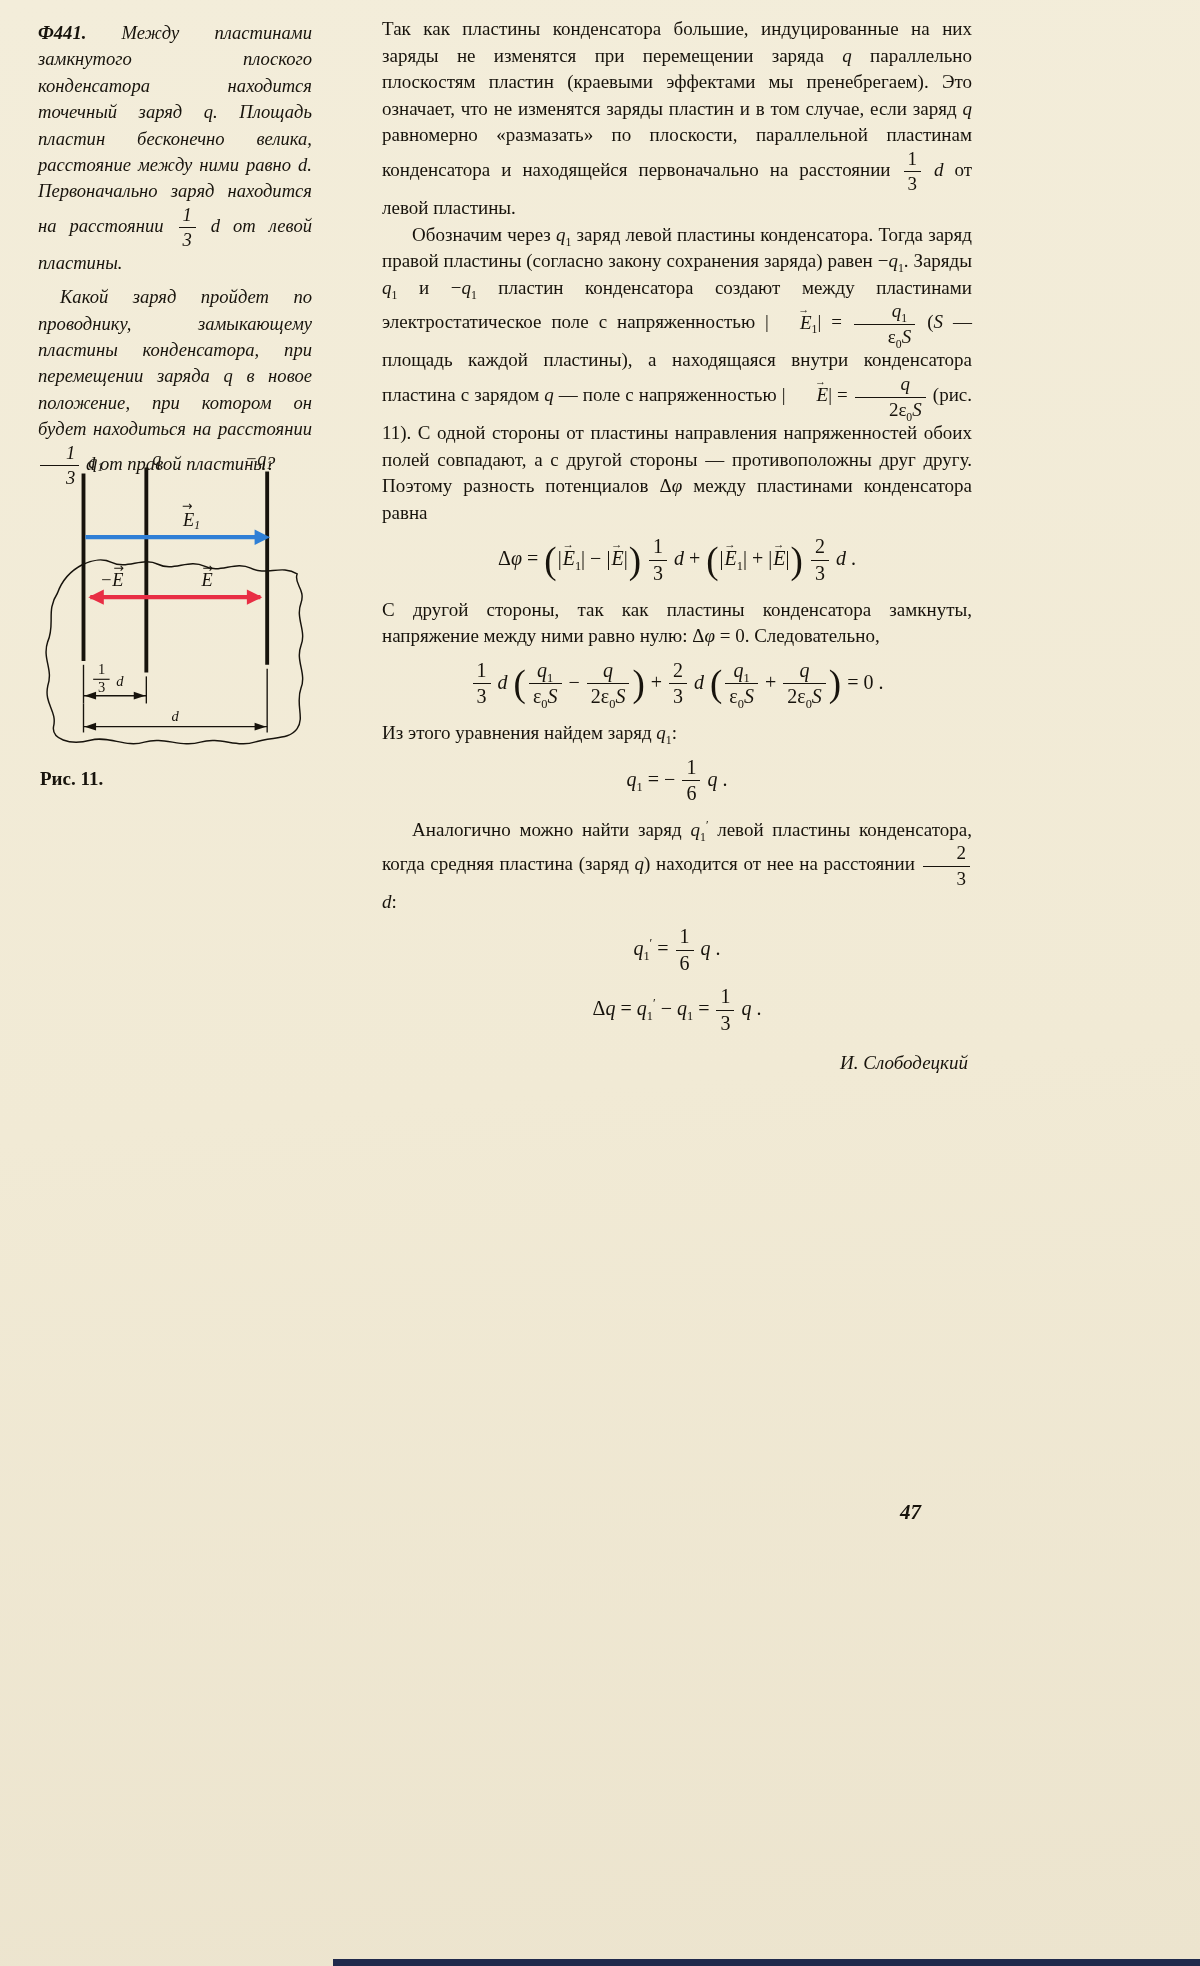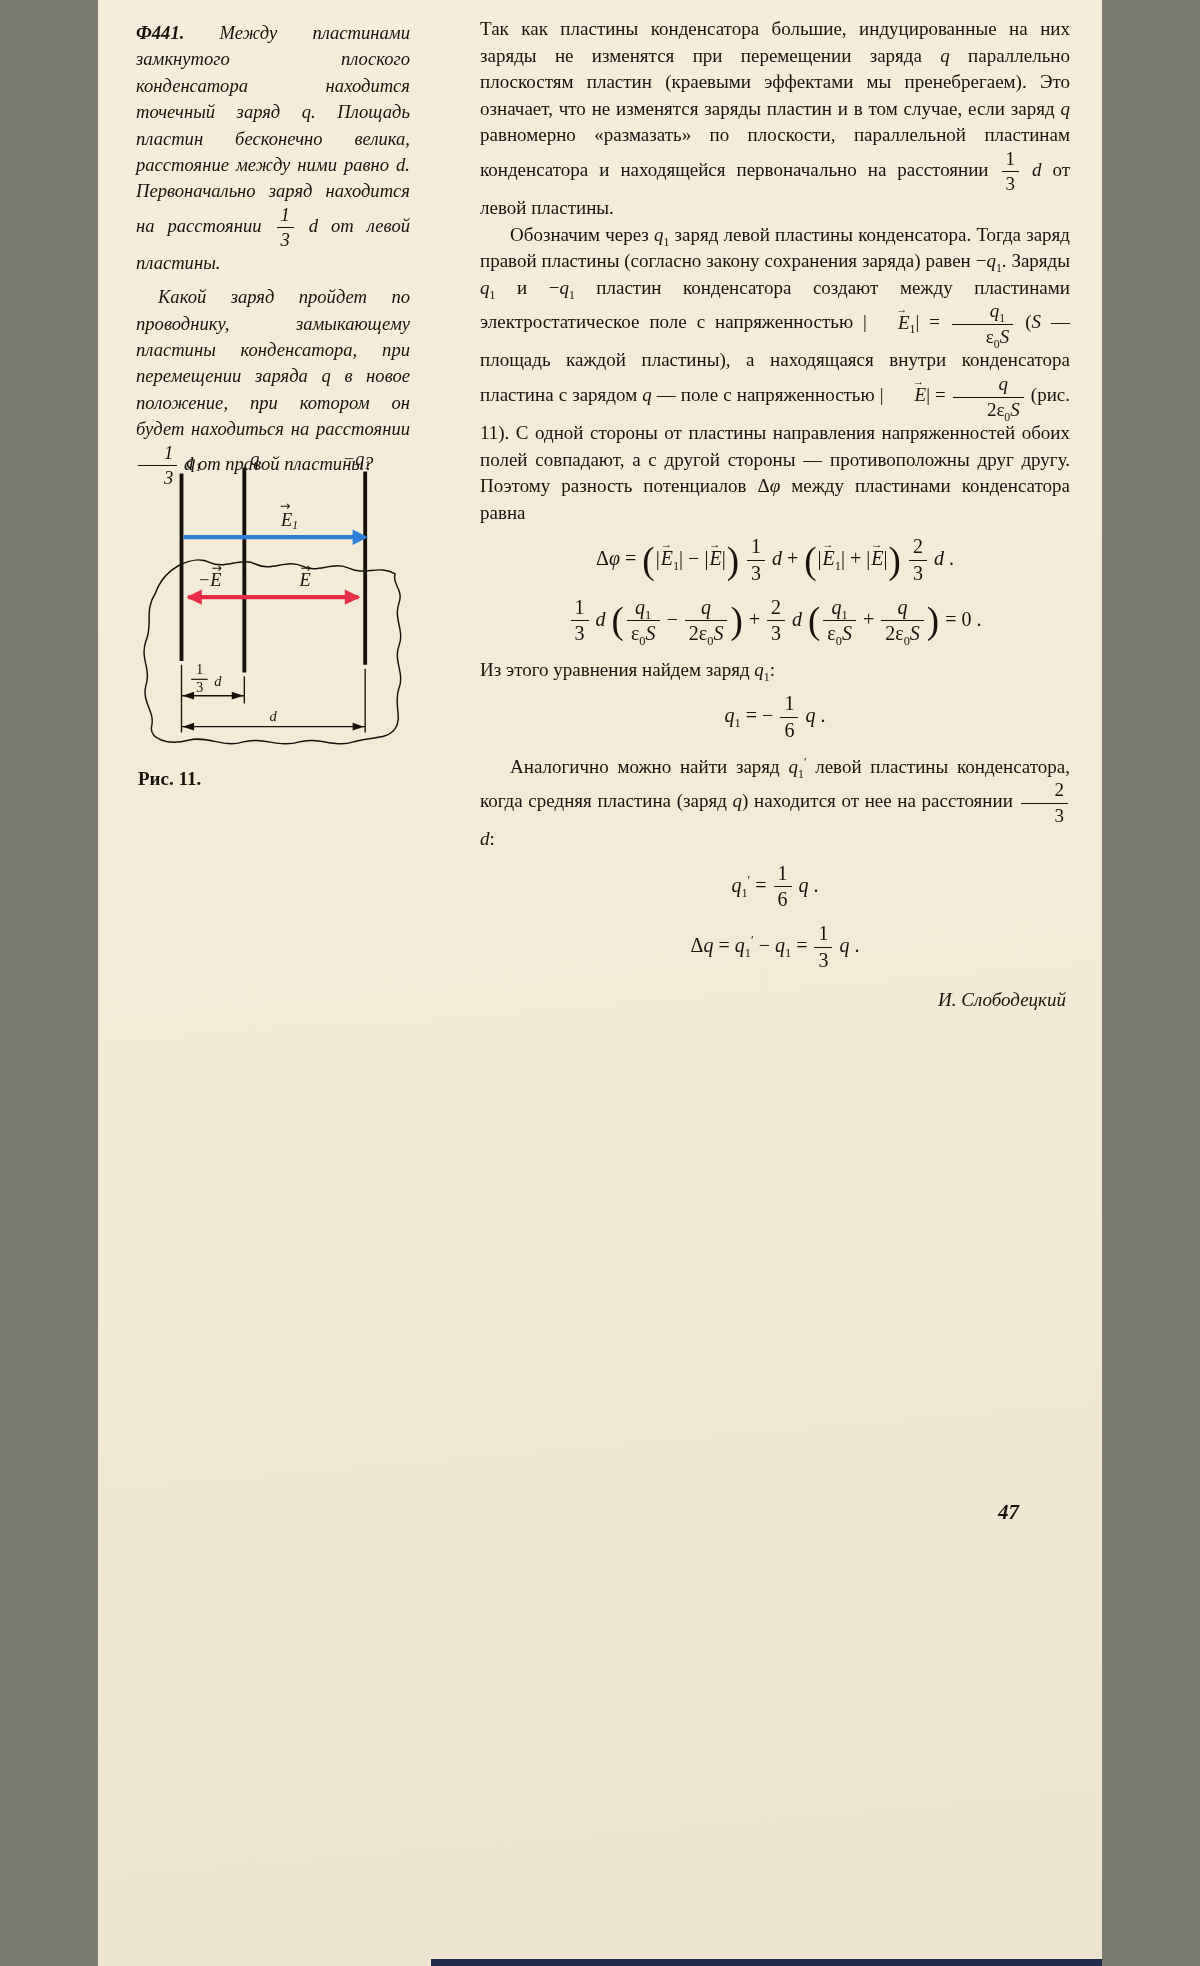--- a/index.html
+++ b/index.html
@@ -1,18 +1,18 @@
 <!DOCTYPE html>
 <html lang="ru"><head>
 <meta charset="utf-8">
 <style>
   html,body{margin:0;padding:0;}
   body{background:#7a7a72;}
   .page{
-    position:relative;width:1004px;height:1966px;margin:0 auto;
+    position:relative;width:1200px;height:1966px;margin:0 auto;
     background:linear-gradient(175deg,#f3edda 0%,#f1ead5 55%,#ece4ce 100%);
     color:#17130c;font-family:"Liberation Serif","DejaVu Serif",serif;
     overflow:hidden;
   }
   .col-left{
     position:absolute;left:38px;top:20px;width:274px;
     font-style:italic;font-size:18.6px;line-height:1.42;text-align:justify;
   }
   .col-left p{margin:0;}
   .col-left p + p{margin-top:8px;}
@@ -99,20 +99,21 @@
       <polygon points="222,282 234,286 222,290" fill="#17130c"></polygon>
       <text class="svgdim it" x="136" y="280">d</text>
     </svg>
   </figure>
   <div class="fig-caption">Рис. 11.</div>
 
   <div class="col-right">
     <p>Так как пластины конденсатора большие, индуцированные на них заряды не изменятся при перемещении заряда <span class="it">q</span> параллельно плоскостям пластин (краевыми эффектами мы пренебрегаем). Это означает, что не изменятся заряды пластин и в том случае, если заряд <span class="it">q</span> равномерно «размазать» по плоскости, параллельной пластинам конденсатора и находящейся первоначально на расстоянии <span class="frac"><span class="num">1</span><span class="den">3</span></span> <span class="it">d</span> от левой пластины.</p>
     <p class="indent">Обозначим через <span class="it">q</span><sub>1</sub> заряд левой пластины конденсатора. Тогда заряд правой пластины (согласно закону сохранения заряда) равен −<span class="it">q</span><sub>1</sub>. Заряды <span class="it">q</span><sub>1</sub> и −<span class="it">q</span><sub>1</sub> пластин конденсатора создают между пластинами электростатическое поле с напряженностью |<span class="vec">E</span><sub>1</sub>| = <span class="frac"><span class="num"><span class="it">q</span><sub>1</sub></span><span class="den">ε<sub>0</sub><span class="it">S</span></span></span> (<span class="it">S</span> — площадь каждой пластины), а находящаяся внутри конденсатора пластина с зарядом <span class="it">q</span> — поле с напряженностью |<span class="vec">E</span>| = <span class="frac"><span class="num"><span class="it">q</span></span><span class="den">2ε<sub>0</sub><span class="it">S</span></span></span> (рис. 11). С одной стороны от пластины направления напряженностей обоих полей совпадают, а с другой стороны — противоположны друг другу. Поэтому разность потенциалов Δ<span class="it">φ</span> между пластинами конденсатора равна</p>
     <div class="equation">Δ<span class="it">φ</span> = <span class="paren">(</span>|<span class="vec">E</span><sub>1</sub>| − |<span class="vec">E</span>|<span class="paren">)</span> <span class="frac"><span class="num">1</span><span class="den">3</span></span> <span class="it">d</span> + <span class="paren">(</span>|<span class="vec">E</span><sub>1</sub>| + |<span class="vec">E</span>|<span class="paren">)</span> <span class="frac"><span class="num">2</span><span class="den">3</span></span> <span class="it">d</span> .</div>
+    <p>С другой стороны, так как пластины конденсатора замкнуты, напряжение между ними равно нулю: Δ<span class="it">φ</span> = 0. Следовательно,</p>
     <div class="equation"><span class="frac"><span class="num">1</span><span class="den">3</span></span> <span class="it">d</span> <span class="paren">(</span><span class="frac"><span class="num"><span class="it">q</span><sub>1</sub></span><span class="den">ε<sub>0</sub><span class="it">S</span></span></span> − <span class="frac"><span class="num"><span class="it">q</span></span><span class="den">2ε<sub>0</sub><span class="it">S</span></span></span><span class="paren">)</span> + <span class="frac"><span class="num">2</span><span class="den">3</span></span> <span class="it">d</span> <span class="paren">(</span><span class="frac"><span class="num"><span class="it">q</span><sub>1</sub></span><span class="den">ε<sub>0</sub><span class="it">S</span></span></span> + <span class="frac"><span class="num"><span class="it">q</span></span><span class="den">2ε<sub>0</sub><span class="it">S</span></span></span><span class="paren">)</span> = 0 .</div>
     <p>Из этого уравнения найдем заряд <span class="it">q</span><sub>1</sub>:</p>
     <div class="equation"><span class="it">q</span><sub>1</sub> = − <span class="frac"><span class="num">1</span><span class="den">6</span></span> <span class="it">q</span> .</div>
     <p class="indent">Аналогично можно найти заряд <span class="it">q</span><sub>1</sub><sup>′</sup> левой пластины конденсатора, когда средняя пластина (заряд <span class="it">q</span>) находится от нее на расстоянии <span class="frac"><span class="num">2</span><span class="den">3</span></span> <span class="it">d</span>:</p>
     <div class="equation"><span class="it">q</span><sub>1</sub><sup>′</sup> = <span class="frac"><span class="num">1</span><span class="den">6</span></span> <span class="it">q</span> .</div>
     <div class="equation">Δ<span class="it">q</span> = <span class="it">q</span><sub>1</sub><sup>′</sup> − <span class="it">q</span><sub>1</sub> = <span class="frac"><span class="num">1</span><span class="den">3</span></span> <span class="it">q</span> .</div>
     <div class="author">И. Слободецкий</div>
   </div>
 
   <div class="pageno">47</div>

